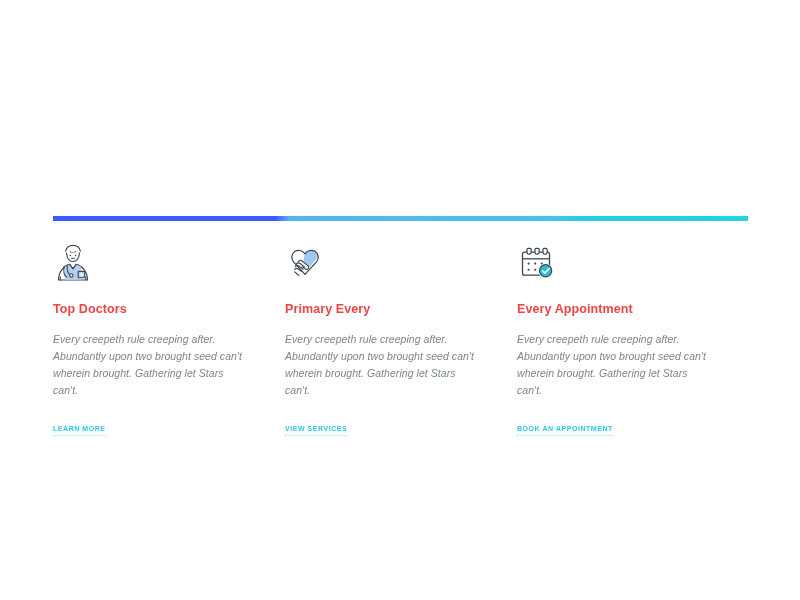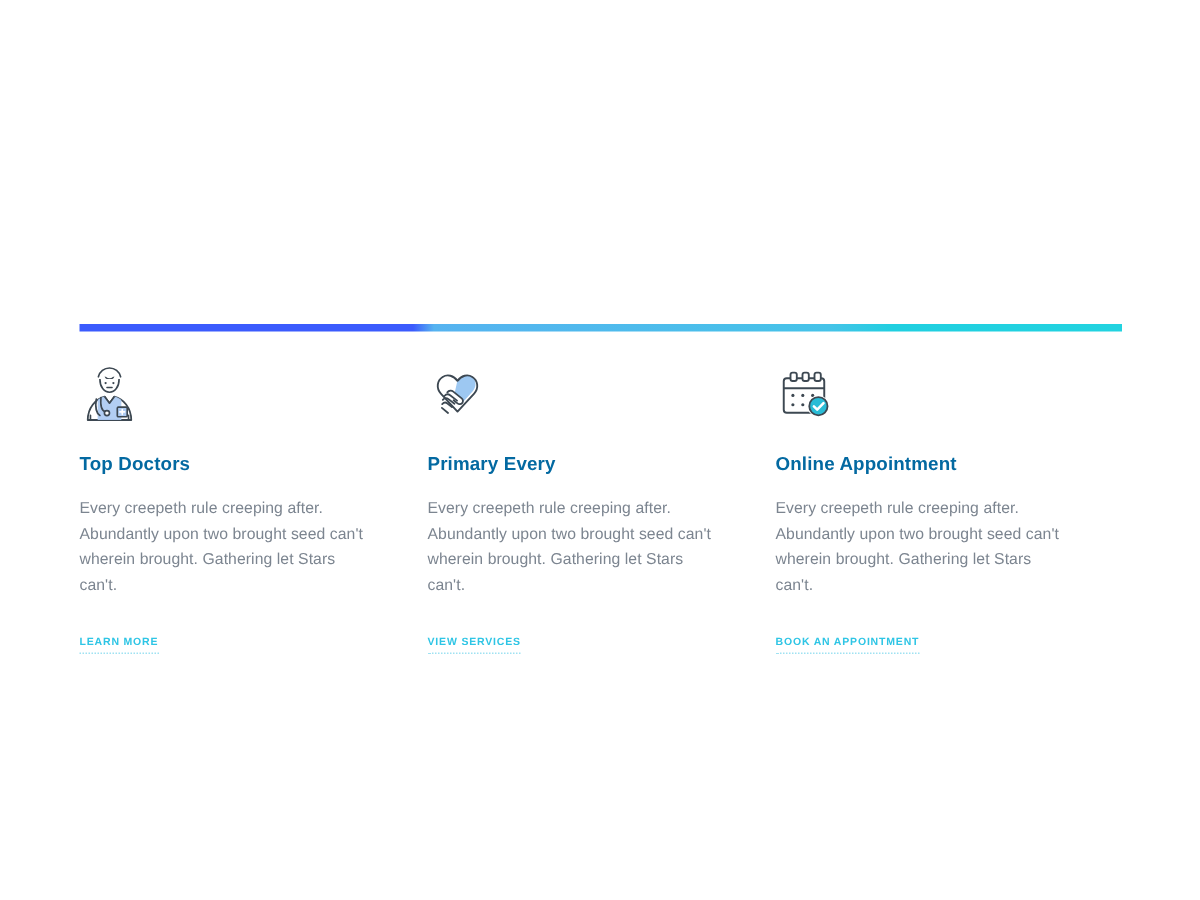--- a/index.html
+++ b/index.html
@@ -60,33 +60,34 @@
   .card-icon {
     height: 44px;
     margin-bottom: 18px;
     display: block;
   }
   .card-icon svg { display: block; }
 
   .card-title {
     font-size: 12.5px;
     font-weight: 700;
-    color: #0369a1;
+    color: #ef4444;
     letter-spacing: 0.1px;
     margin: 0 0 14px 0;
     line-height: 1.2;
   }
 
   .card-text {
     font-size: 10.5px;
     line-height: 1.62;
     color: #7c8590;
     margin: 0 0 18px 0;
     max-width: 190px;
     letter-spacing: 0.05px;
+    font-style: italic;
   }
 
   .card-link {
     display: inline-block;
     font-size: 7px;
     font-weight: 700;
     letter-spacing: 0.55px;
     color: #2ec5e5;
     text-decoration: none;
     text-transform: uppercase;
@@ -175,19 +176,19 @@
           <circle cx="18.2" cy="23.6" r="1.05" fill="#3d4852"></circle>
           <circle cx="24.8" cy="23.6" r="1.05" fill="#3d4852"></circle>
           <circle cx="11.6" cy="29.8" r="1.05" fill="#3d4852"></circle>
           <circle cx="18.2" cy="29.8" r="1.05" fill="#3d4852"></circle>
 
           <circle cx="28.6" cy="30.8" r="7.2" fill="#ffffff"></circle>
           <circle cx="28.6" cy="30.8" r="6.1" fill="#29bcd6" stroke="#3d4852" stroke-width="1.2"></circle>
           <path d="M25.6 30.9 l2.2 2.2 l4.2 -4.4" stroke="#ffffff" stroke-width="1.7" fill="none" stroke-linecap="round" stroke-linejoin="round"></path>
         </svg>
       </span>
-      <h3 class="card-title">Online Appointment</h3>
+      <h3 class="card-title">Every Appointment</h3>
       <p class="card-text">Every creepeth rule creeping after. Abundantly upon two brought seed can't wherein brought. Gathering let Stars can't.</p>
       <a class="card-link" href="#">BOOK AN APPOINTMENT</a>
     </div>
 
   </div>
 </div>
 
 </body></html>

